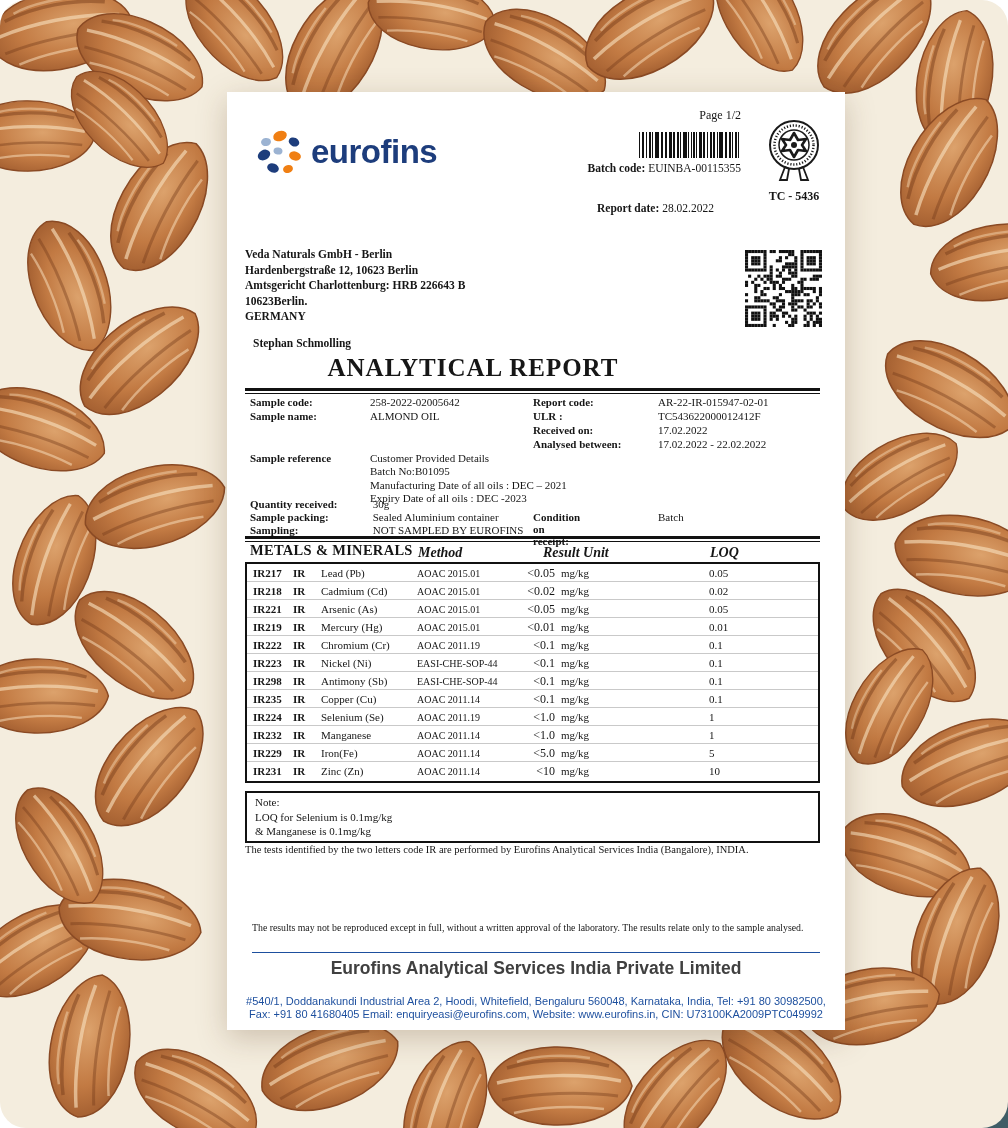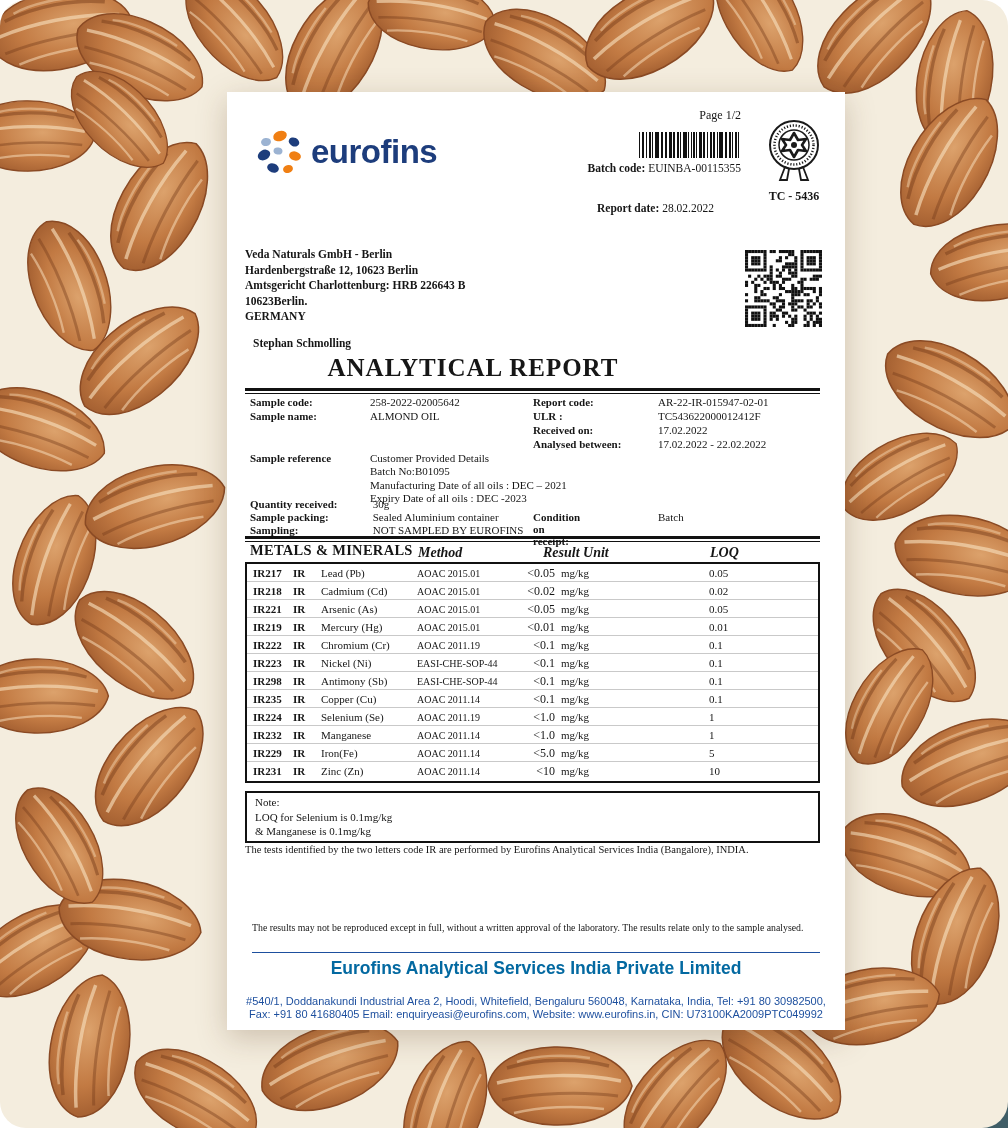--- a/index.html
+++ b/index.html
@@ -77,21 +77,21 @@
   
   .note-box { left:18px; top:699px; width:575px; min-height:50px; border:2px solid #111;
               font-size:11px; line-height:14.6px; padding:2px 8px; }
   .ir-note { left:18px; top:752px; font-size:10.5px; }
 
   
   .disclaimer { left:25px; top:830px; width:568px; font-size:9.8px; }
   .blue-rule { left:25px; top:860px; width:568px; border-top:1.5px solid #1d4f9e; }
   .footer-company { left:0; top:866px; width:618px; text-align:center;
                     font-family:"Liberation Sans", sans-serif; font-weight:bold;
-                    font-size:17.5px; color:#0369a1; }
+                    font-size:17.5px; color:#404040; }
   .footer-address { left:10px; top:903px; width:598px; text-align:center;
                     font-family:"Liberation Sans", sans-serif; font-weight:normal;
                     font-size:11px; line-height:12.6px; color:#1d4f9e; }
 </style>
 </head>
 <body>
 
 <div class="stage">
   <div class="teal-corner"></div>
 

